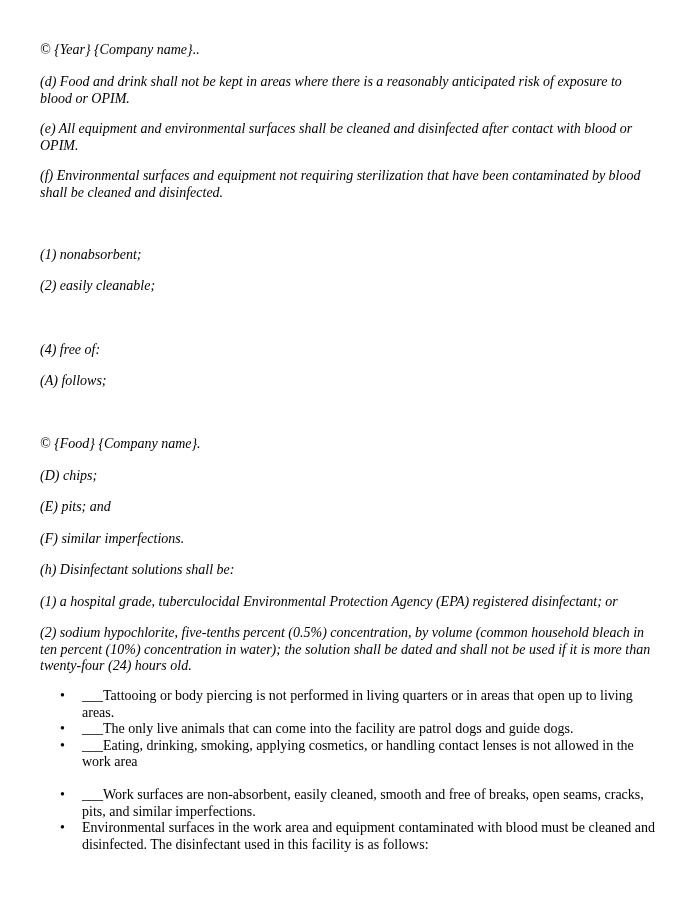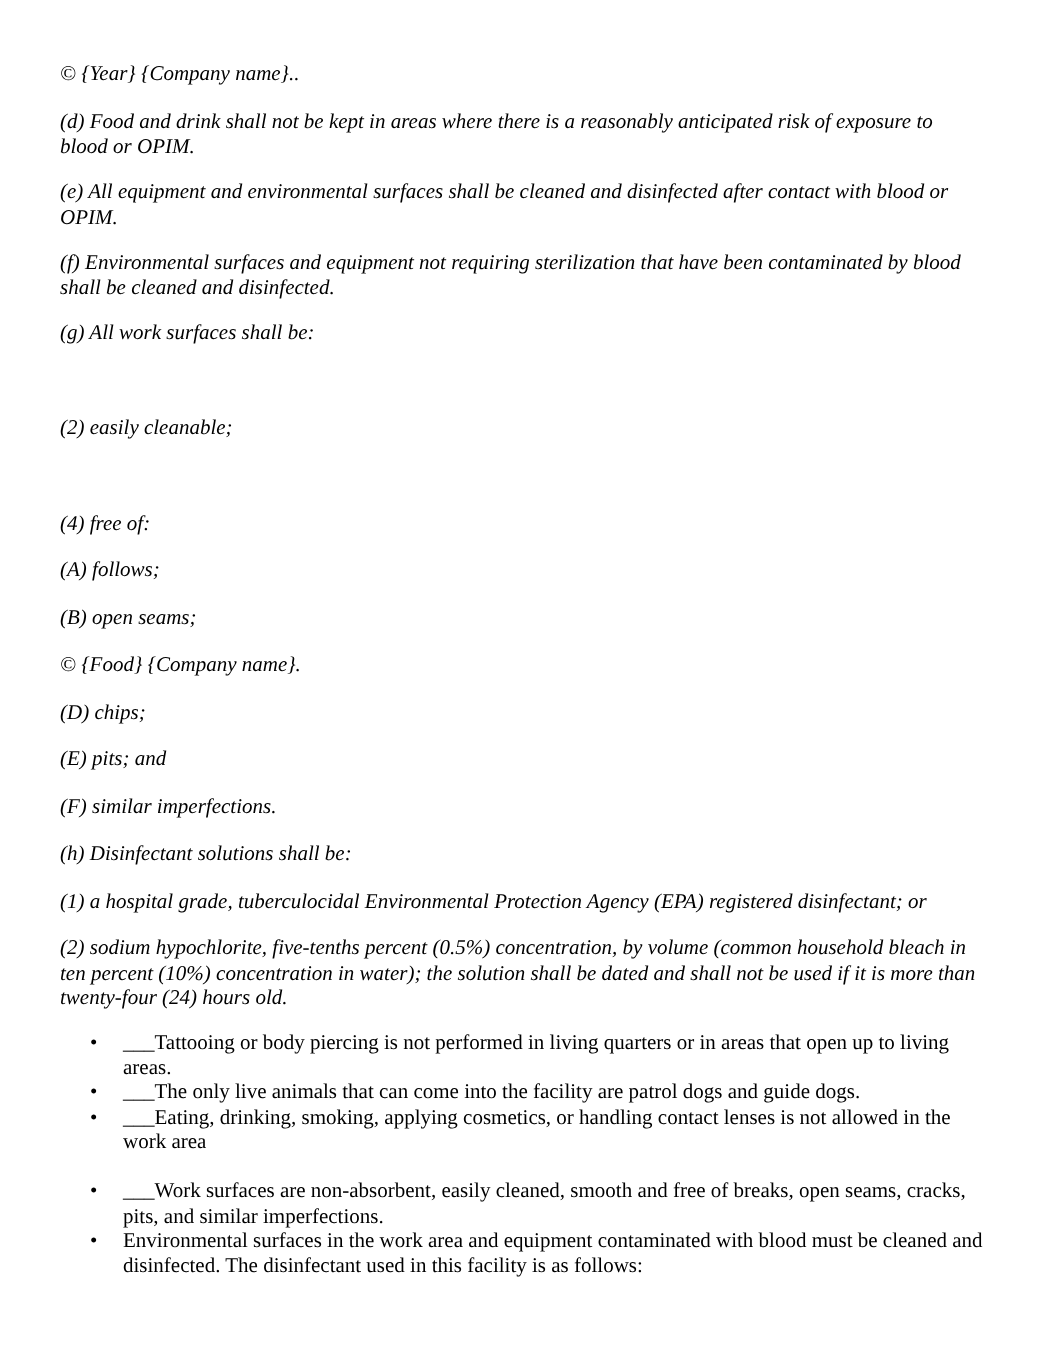--- a/index.html
+++ b/index.html
@@ -14,25 +14,24 @@
   .gap { height: 16.5px; }
 </style>
 </head>
 <body>
 
 <div class="page">
   <p class="p" style="top:42px">© {Year} {Company name}..</p>
   <p class="p" style="top:74px">(d) Food and drink shall not be kept in areas where there is a reasonably anticipated risk of exposure to blood or OPIM.</p>
   <p class="p" style="top:121px">(e) All equipment and environmental surfaces shall be cleaned and disinfected after contact with blood or OPIM.</p>
   <p class="p" style="top:168px">(f) Environmental surfaces and equipment not requiring sterilization that have been contaminated by blood shall be cleaned and disinfected.</p>
-  <p class="p" style="top:215px">(g) All work surfaces shall be:</p>
+  <p class="p" style="top:247px">(1) nonabsorbent;</p>
   <p class="p" style="top:278px">(2) easily cleanable;</p>
   <p class="p" style="top:342px">(4) free of:</p>
   <p class="p" style="top:373px">(A) follows;</p>
-  <p class="p" style="top:405px">(B) open seams;</p>
   <p class="p" style="top:436px">© {Food} {Company name}.</p>
   <p class="p" style="top:468px">(D) chips;</p>
   <p class="p" style="top:499px">(E) pits; and</p>
   <p class="p" style="top:531px">(F) similar imperfections.</p>
   <p class="p" style="top:562px">(h) Disinfectant solutions shall be:</p>
   <p class="p" style="top:594px">(1) a hospital grade, tuberculocidal Environmental Protection Agency (EPA) registered disinfectant; or</p>
   <p class="p" style="top:625px">(2) sodium hypochlorite, five-tenths percent (0.5%) concentration, by volume (common household bleach in ten percent (10%) concentration in water); the solution shall be dated and shall not be used if it is more than twenty-four (24) hours old.</p>
 
   <ul class="bullets" style="top:688px">
     <li><span class="dot">•</span><span>___Tattooing or body piercing is not performed in living quarters or in areas that open up to living areas.</span></li>

